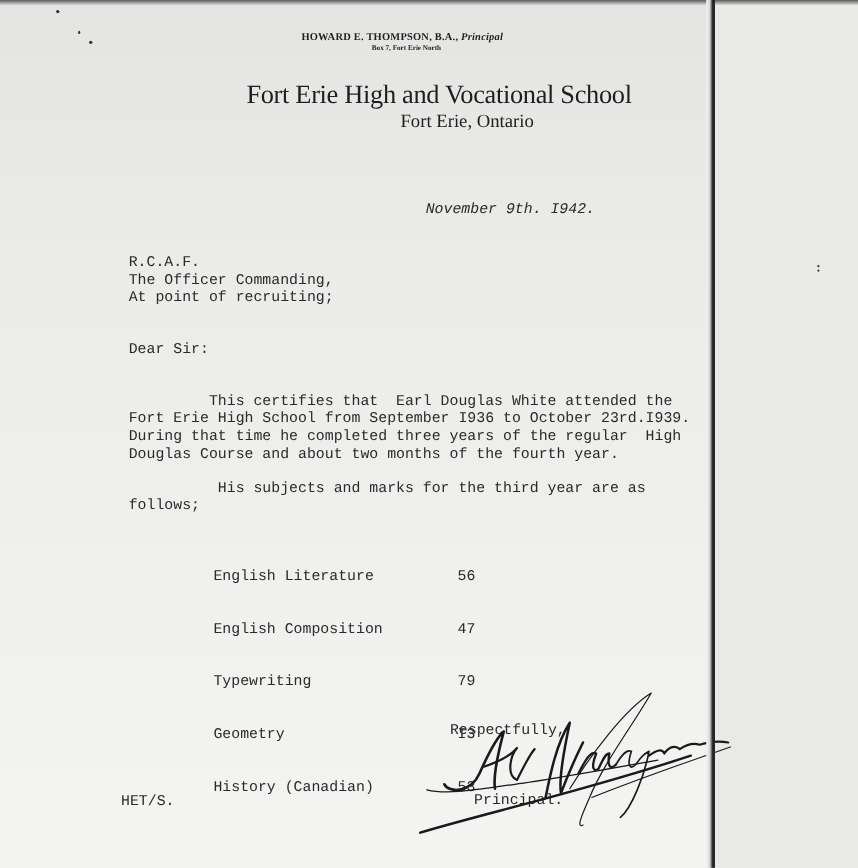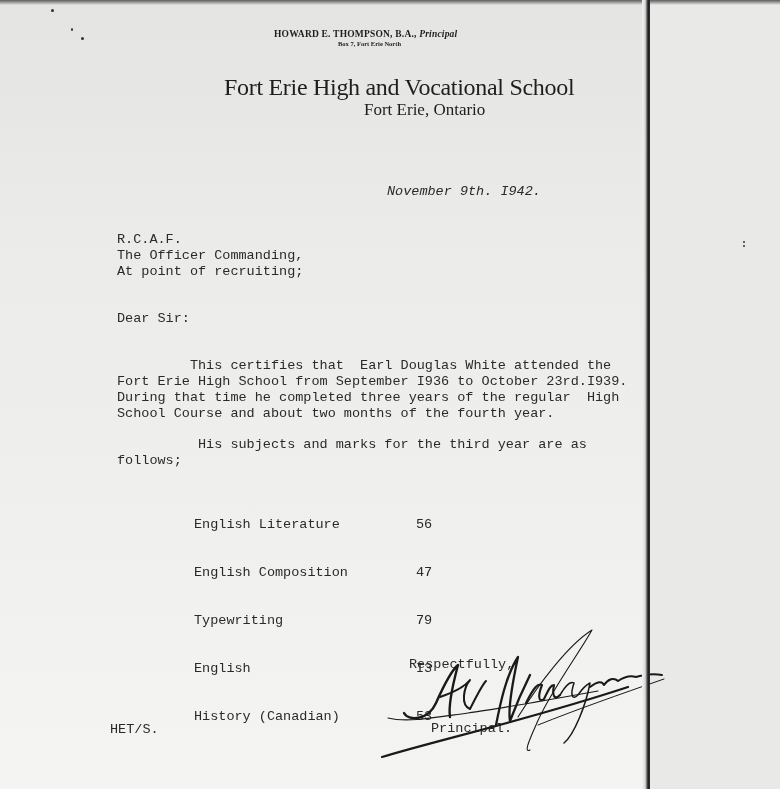--- a/index.html
+++ b/index.html
@@ -61,29 +61,29 @@
   <div class="abs serif box-line">Box 7, Fort Erie North</div>
   <div class="abs serif school-name">Fort Erie High and Vocational School</div>
   <div class="abs serif school-loc">Fort Erie, Ontario</div>
 
   <div class="abs mono date">November 9th. I942.</div>
 
   <div class="abs mono addr"><div>R.C.A.F.</div><div>The Officer Commanding,</div><div>At point of recruiting;</div></div>
 
   <div class="abs mono salute">Dear Sir:</div>
 
-  <div class="abs mono body-p1"><div>         This certifies that  Earl Douglas White attended the</div><div>Fort Erie High School from September I936 to October 23rd.I939.</div><div>During that time he completed three years of the regular  High</div><div>School Course and about two months of the fourth year.</div></div>
+  <div class="abs mono body-p1"><div>         This certifies that  Earl Douglas White attended the</div><div>Fort Erie High School from September I936 to October 23rd.I939.</div><div>During that time he completed three years of the regular  High</div><div>Douglas Course and about two months of the fourth year.</div></div>
 
   <div class="abs mono body-p2"><div>          His subjects and marks for the third year are as</div><div>follows;</div></div>
 
   <div class="abs mono marks">
     <div class="marks-row"><span class="subj">English Literature</span><span class="mark">56</span></div>
     <div class="marks-row"><span class="subj">English Composition</span><span class="mark">47</span></div>
     <div class="marks-row"><span class="subj">Typewriting</span><span class="mark">79</span></div>
-    <div class="marks-row"><span class="subj">English</span><span class="mark">I3</span></div>
+    <div class="marks-row"><span class="subj">Geometry</span><span class="mark">I3</span></div>
     <div class="marks-row"><span class="subj">History (Canadian)</span><span class="mark">53</span></div>
     
     
     
   </div>
 
   <div class="abs mono closing">Respectfully,</div>
   <div class="abs mono title-line">Principal.</div>
   <div class="abs mono ref">HET/S.</div>
 

